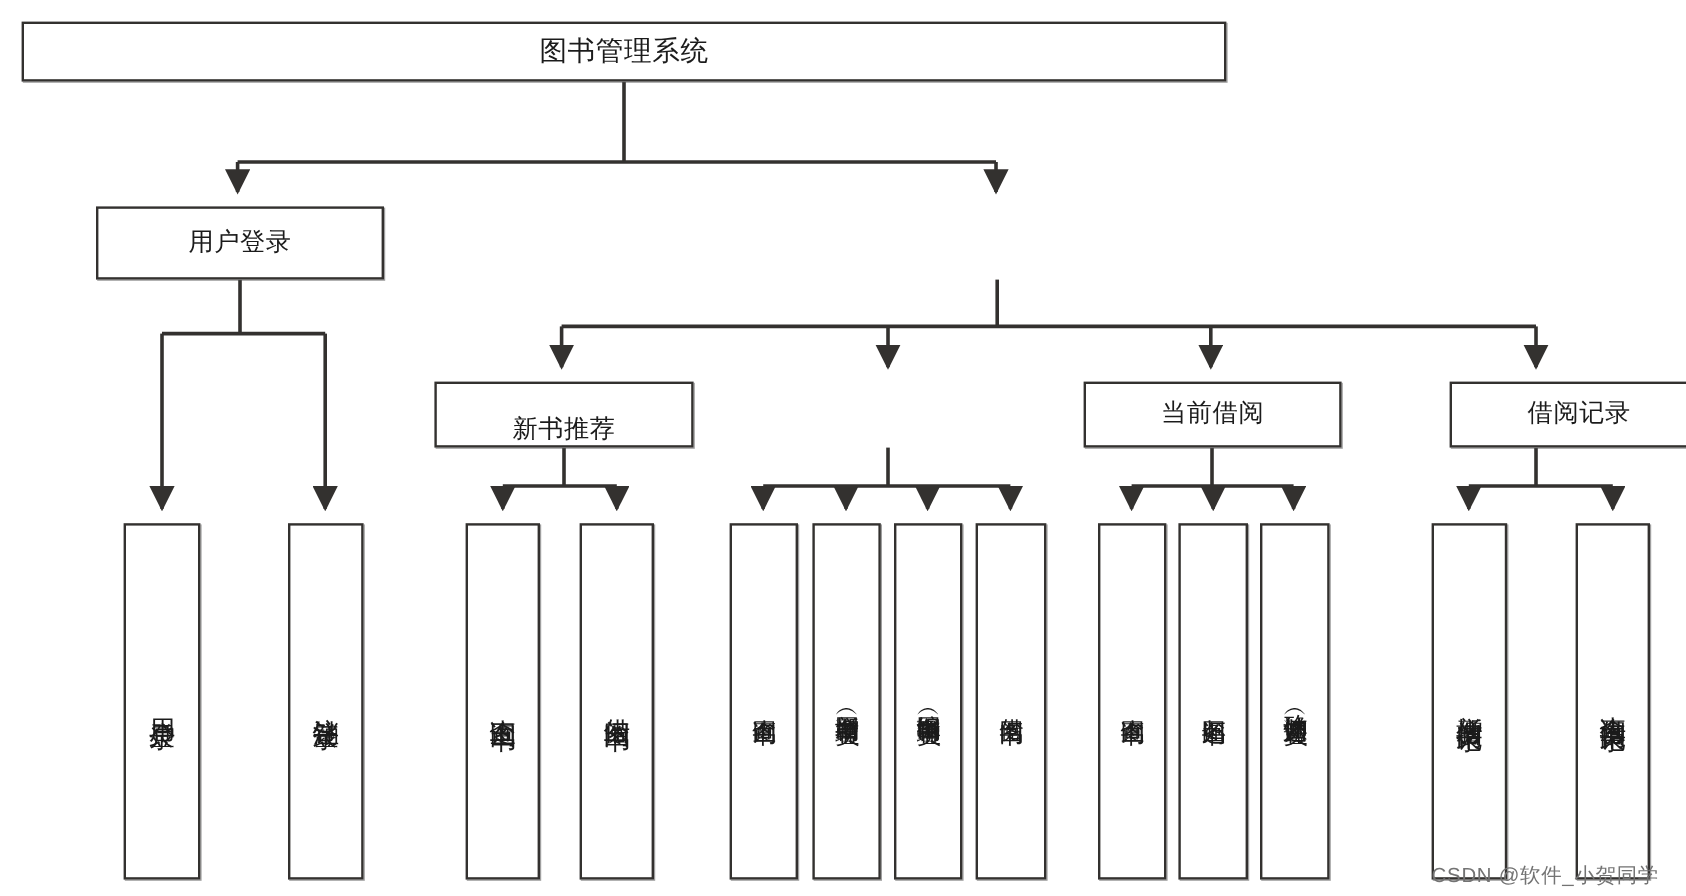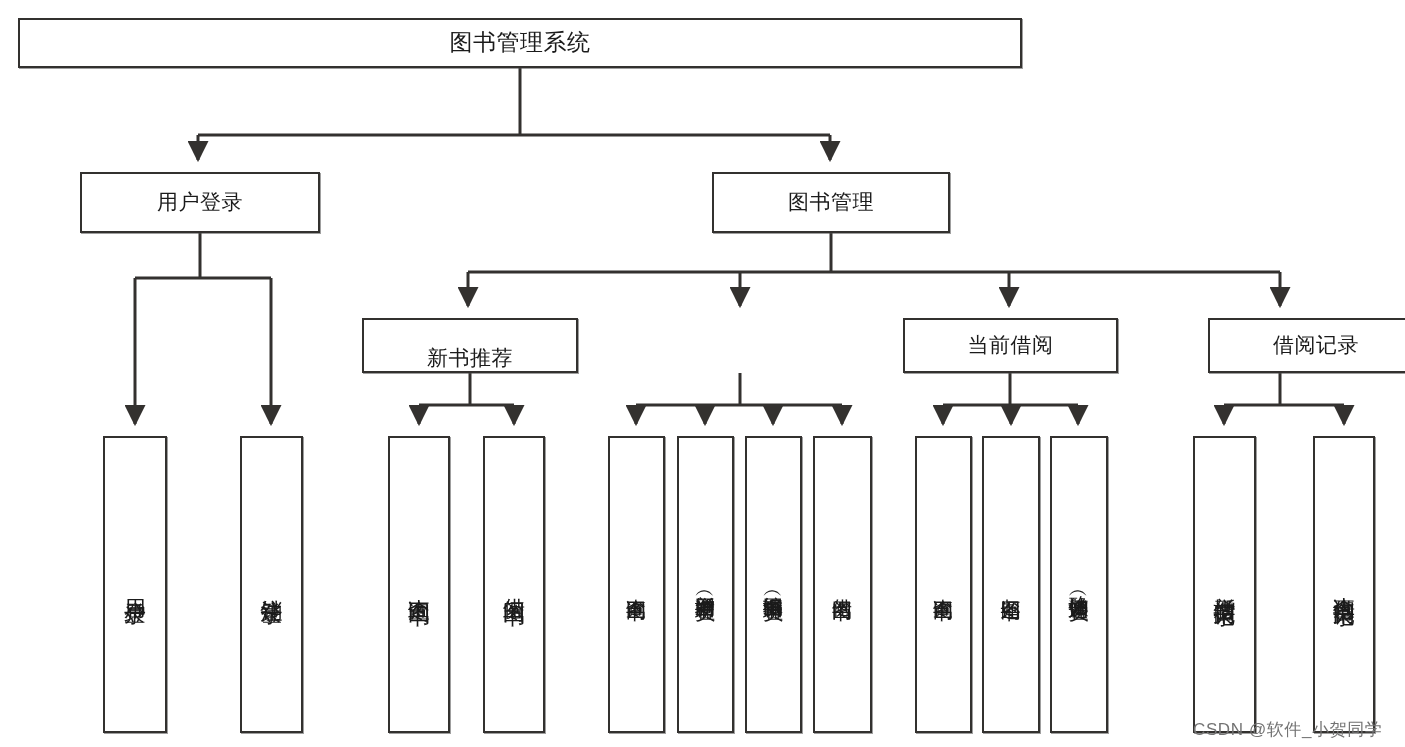--- a/index.html
+++ b/index.html
@@ -131,23 +131,20 @@
     </g>
   </svg>
 
   <div class="node root" style="left:18px; top:18px; width:1004px; height:50px;">
     <span class="label">图书管理系统</span>
   </div>
 
   <div class="node level2" style="left:80px; top:172px; width:240px; height:61px;">
     <span class="label">用户登录</span>
   </div>
-  <div class="node level2" style="left:712px; top:172px; width:238px; height:61px;">
-    <span class="label">图书管理</span>
-  </div>
 
   <div class="node level2" style="left:362px; top:318px; width:216px; height:55px;align-items:flex-end;">
     <span class="label">新书推荐</span>
   </div>
   <div class="node level2" style="left:903px; top:318px; width:215px; height:55px;text-align:center;">
     <span class="label">当前借阅</span>
   </div>
   <div class="node level2" style="left:1208px; top:318px; width:216px; height:55px;">
     <span class="label">借阅记录</span>
   </div>

